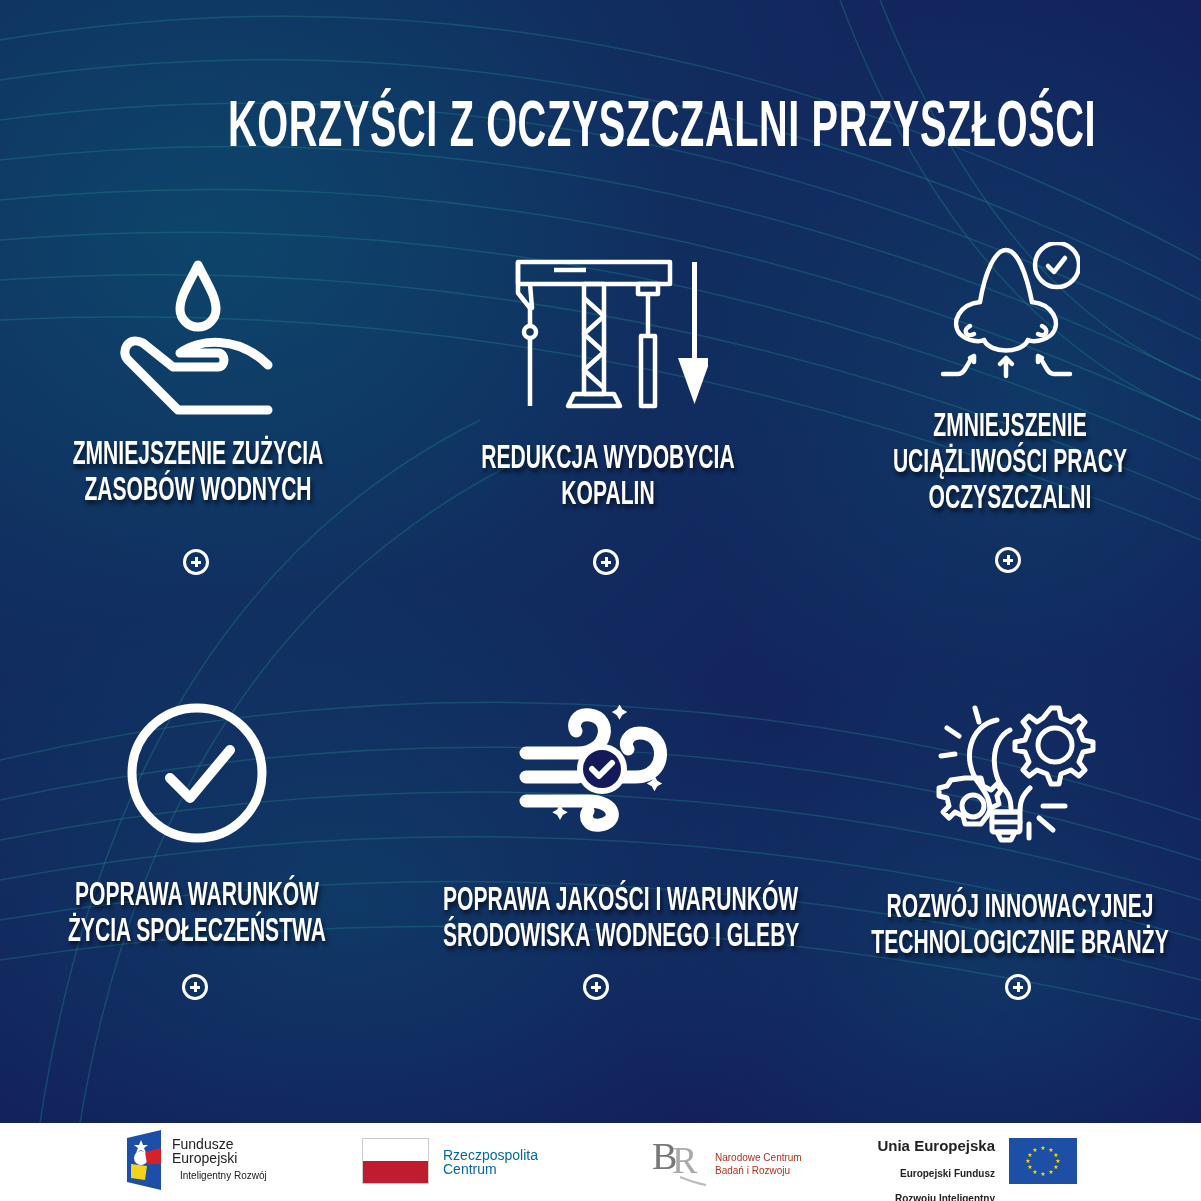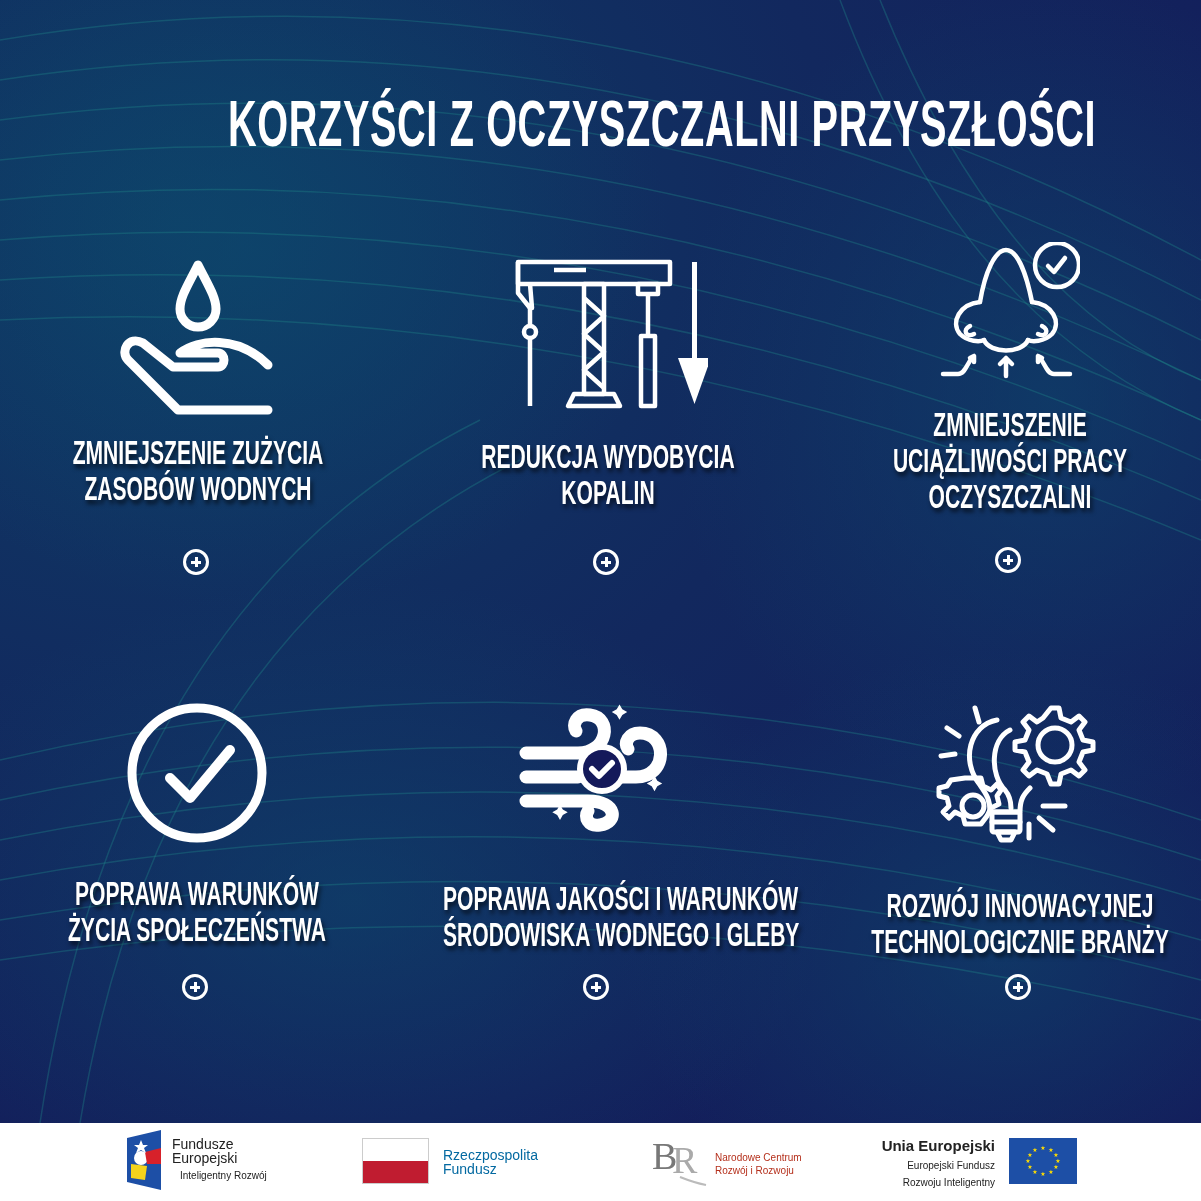--- a/index.html
+++ b/index.html
@@ -26,21 +26,21 @@
   .fe-text { position:absolute; left:172px; top:14px; font-size:14px; line-height:14px; color:#222; }
   .fe-text .small { font-size:10px; margin-top:4px;margin-left:8px; }
   .pl-flag { position:absolute; left:362px; top:15px; width:67px; height:46px; border:1px solid #ccc; box-sizing:border-box; }
   .pl-flag .w { height:50%; background:#fff; }
   .pl-flag .r { height:50%; background:#c01c30; }
   .pl-text { position:absolute; left:443px; top:25px; font-size:14px; line-height:14px; color:#0369a1; }
   .ncbr-logo { position:absolute; left:652px; top:14px; }
   .ncbr-text { position:absolute; left:715px; top:28px; font-size:10px; line-height:13px; color:#b5301c; }
   .ue-text { position:absolute; left:870px; top:14px; text-align:right; width:125px; color:#222; }
   .ue-text .big { font-size:15px; font-weight:bold; line-height:18px; }
-  .ue-text .small { font-size:10px; line-height:13px; margin-top:4px; }
+  .ue-text .small { font-size:10px; line-height:13px; margin-top:12px;font-weight:bold; }
   .eu-flag { position:absolute; left:1009px; top:15px; width:68px; height:46px; background:#1d4fa6; }
 </style>
 </head>
 <body>
 
 <div class="poster">
   <svg class="bg-lines" viewBox="0 0 1201 1123">
     <defs>
       <radialGradient id="blob" cx="0.5" cy="0.5" r="0.5">
         <stop offset="0" stop-color="#0d4a6e" stop-opacity="0.55"></stop>
@@ -217,35 +217,35 @@
     <div>Europejski</div>
     <div class="small">Inteligentny Rozwój</div>
   </div>
 
   <div class="pl-flag">
       <div class="w"></div>
       <div class="r"></div>
     </div>
   <div class="pl-text">
     <div>Rzeczpospolita</div>
-    <div>Fundusz</div>
+    <div>Centrum</div>
   </div>
 
   <svg class="ncbr-logo" width="60" height="50" viewBox="0 0 60 50">
     <text x="0" y="32" font-family="Liberation Serif, serif" font-size="38" fill="#777">B</text>
     <text x="20" y="36" font-family="Liberation Serif, serif" font-size="38" fill="#aaa">R</text>
     <path d="M28 40 C 38 44, 44 46, 54 48" stroke="#bbb" stroke-width="2" fill="none"></path>
   </svg>
   <div class="ncbr-text">
     <div>Narodowe Centrum</div>
-    <div>Rozwój i Rozwoju</div>
+    <div>Badań i Rozwoju</div>
   </div>
 
   <div class="ue-text">
-    <div class="big">Unia Europejski</div>
+    <div class="big">Unia Europejska</div>
     <div class="small">Europejski Fundusz</div>
     <div class="small">Rozwoju Inteligentny</div>
   </div>
   <svg class="eu-flag" width="68" height="46" viewBox="0 0 68 46">
     <rect width="68" height="46" fill="#1d4fa6"></rect>
     <g fill="#ffdd00" font-size="6" text-anchor="middle" font-family="DejaVu Sans, sans-serif">
       <text x="34" y="12">★</text>
         <text x="42" y="14">★</text>
         <text x="47" y="19">★</text>
       <text x="49" y="25">★</text>

